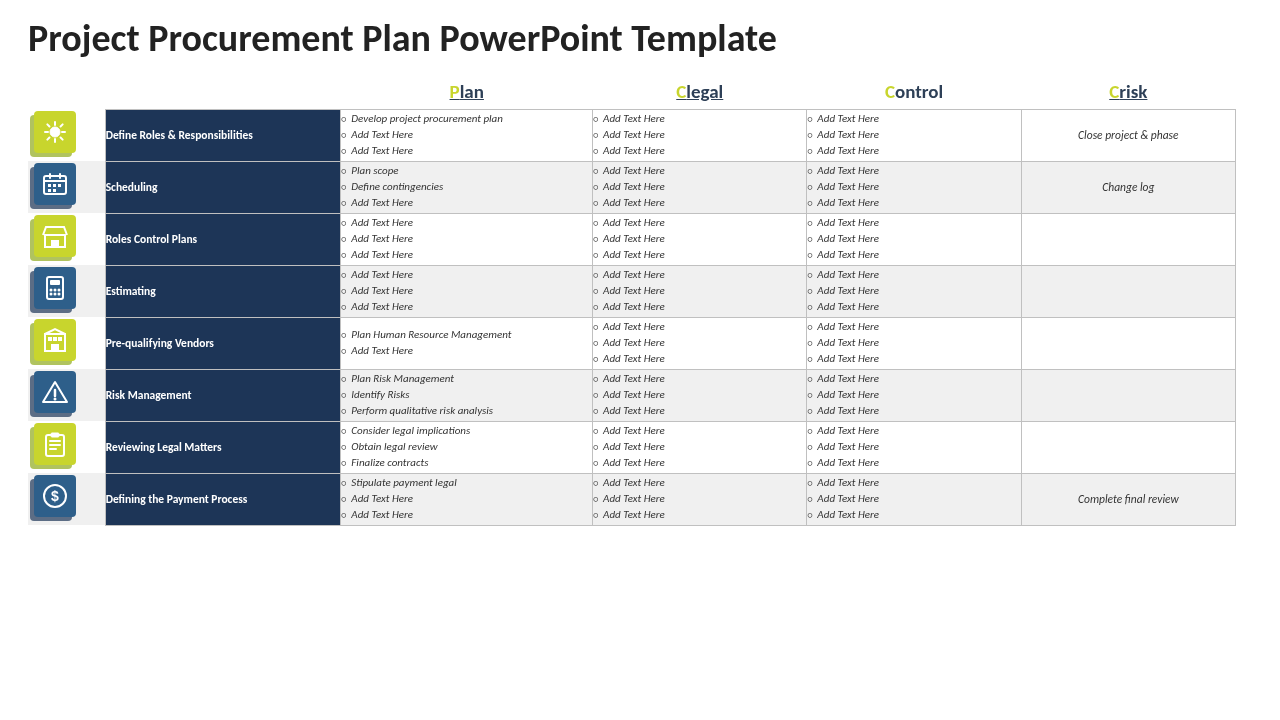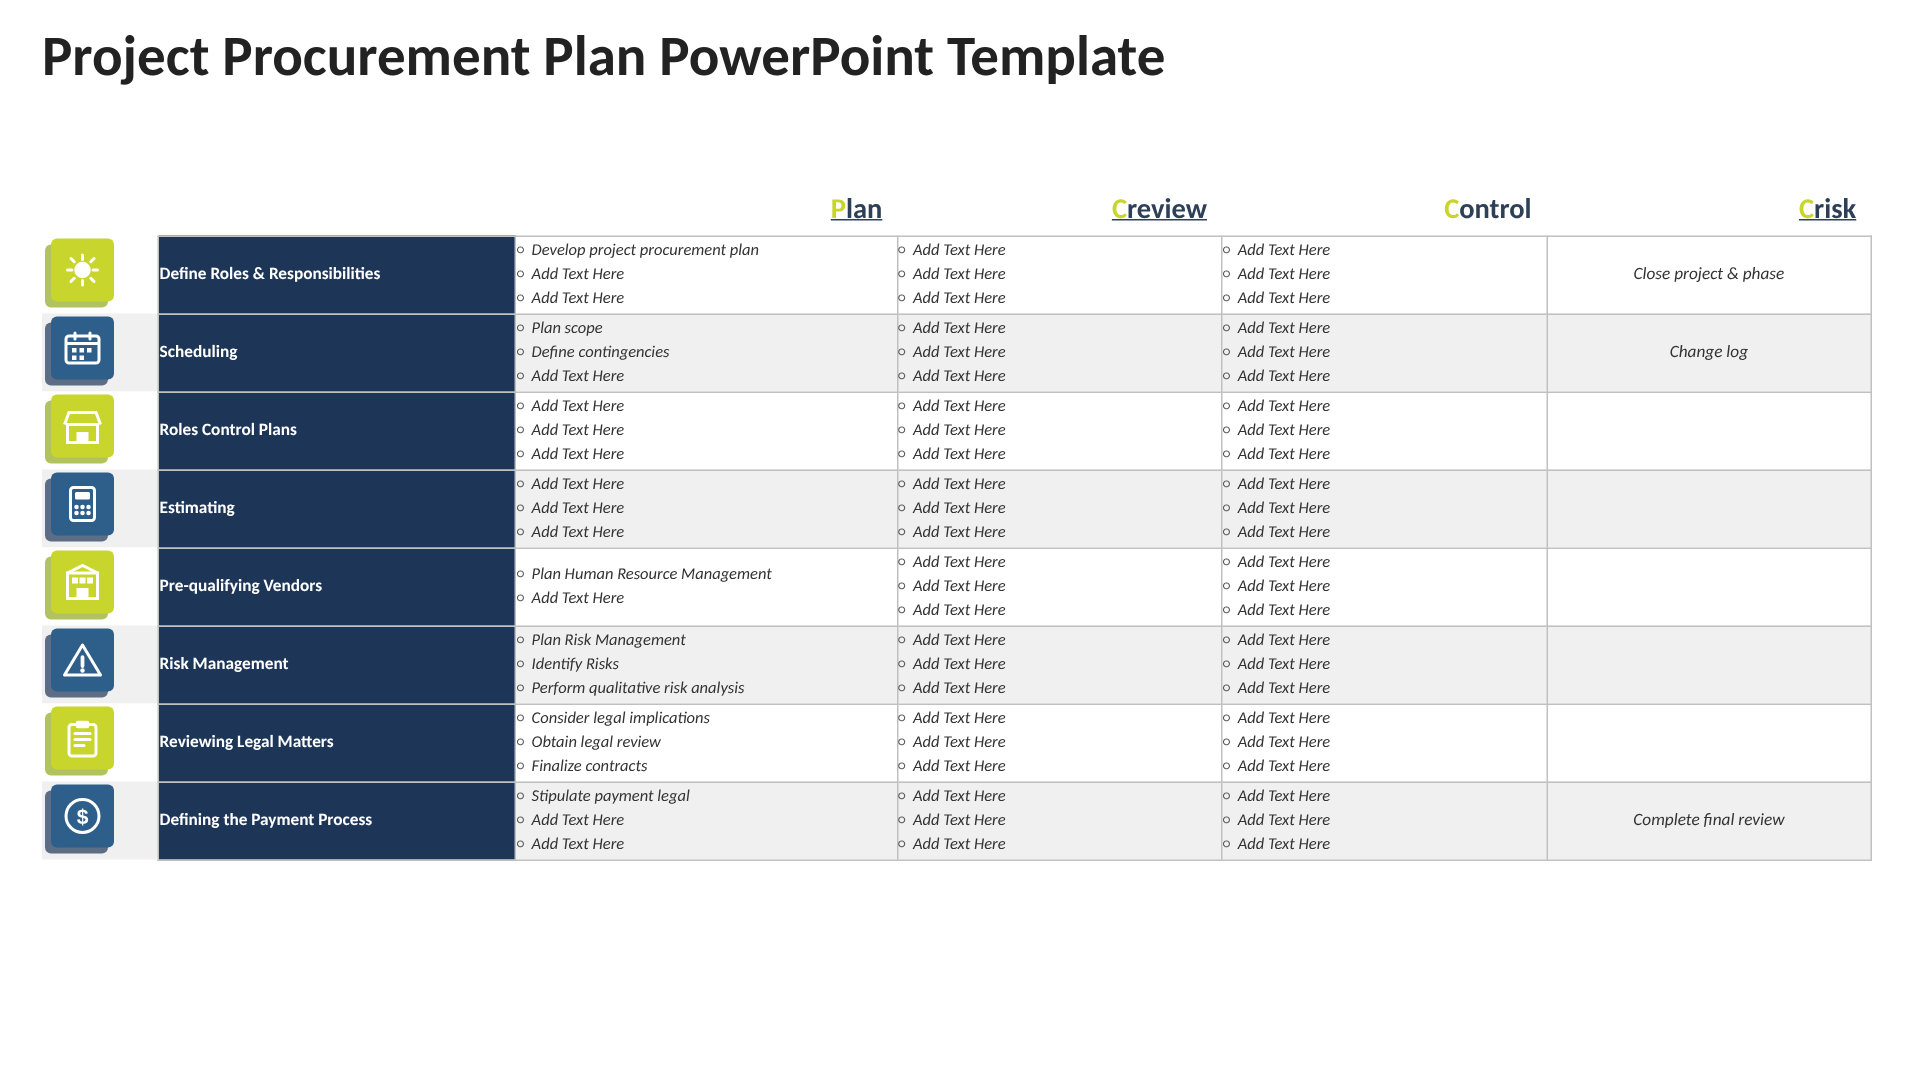--- a/index.html
+++ b/index.html
@@ -6,24 +6,23 @@
     body {
       font-family: 'Calibri', 'Segoe UI', Arial, sans-serif;
       background: #ffffff;
       width: 1280px;
       height: 720px;
       overflow: hidden;
     }
     .page {
       width: 1280px;
       height: 720px;
-      padding: 18px 32px 10px 28px;
+      padding: 18px 44px 10px 28px;
       display: flex;
       flex-direction: column;
-      gap: 48px;
     }
     .title {
       font-size: 38px;
       font-weight: 700;
       color: #222222;
       margin-bottom: 14px;
       line-height: 1.1;
     }
     .table-wrapper {
       flex: 1;
@@ -42,21 +41,21 @@
     col.col-control { width: 200px; }
     col.col-close { width: 200px; }
 
     
     .header-row th {
       font-size: 19px;
       font-weight: 600;
       padding: 6px 10px;
       border: none;
       background: #ffffff;
-      text-align: right;
+      text-align: center;
     }
     .header-plan { color: #2e4057; text-decoration: underline; }
     .header-plan span.first-letter { color: #c8d52d; }
     .header-conduct { color: #2e4057; text-decoration: underline; }
     .header-conduct span.first-letter { color: #c8d52d; }
     .header-control { color: #2e4057; }
     .header-control span.first-letter { color: #c8d52d; }
     .header-close { color: #2e4057; text-decoration: underline; }
     .header-close span.first-letter { color: #c8d52d; }
 
@@ -177,21 +176,21 @@
         <col class="col-close">
       </colgroup>
       <thead>
         <tr class="header-row">
           <th></th>
           <th></th>
           <th class="header-plan">
             <span class="first-letter">P</span><span>lan</span>
           </th>
           <th class="header-conduct">
-            <span class="first-letter">C</span><span>review</span>
+            <span class="first-letter">C</span><span>legal</span>
           </th>
           <th class="header-control">
             <span class="first-letter">C</span><span>ontrol</span>
           </th>
           <th class="header-close">
             <span class="first-letter">C</span><span>risk</span>
           </th>
         </tr>
       </thead>
       <tbody id="table-body">

